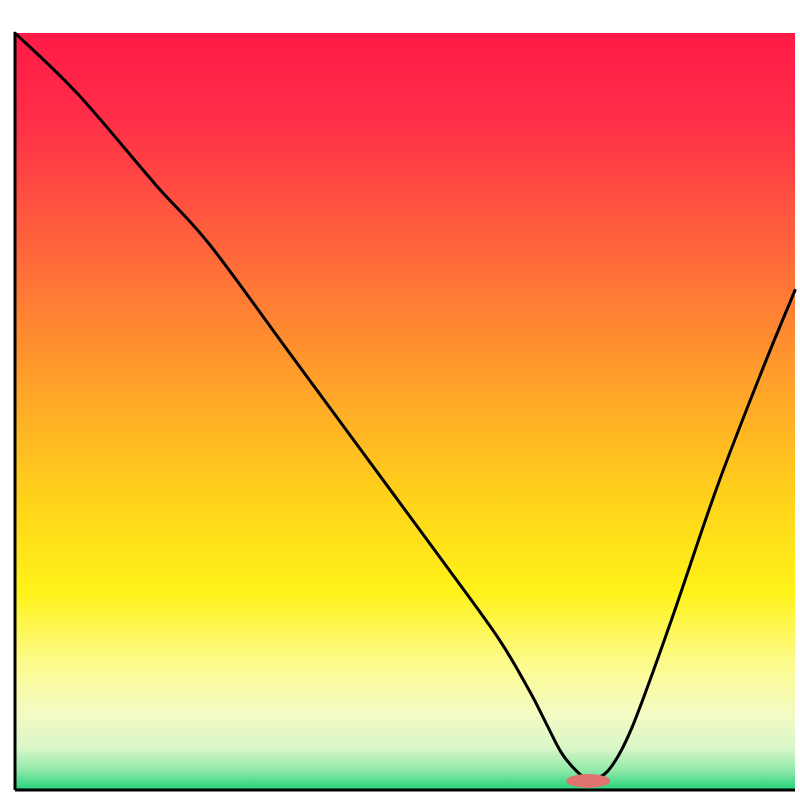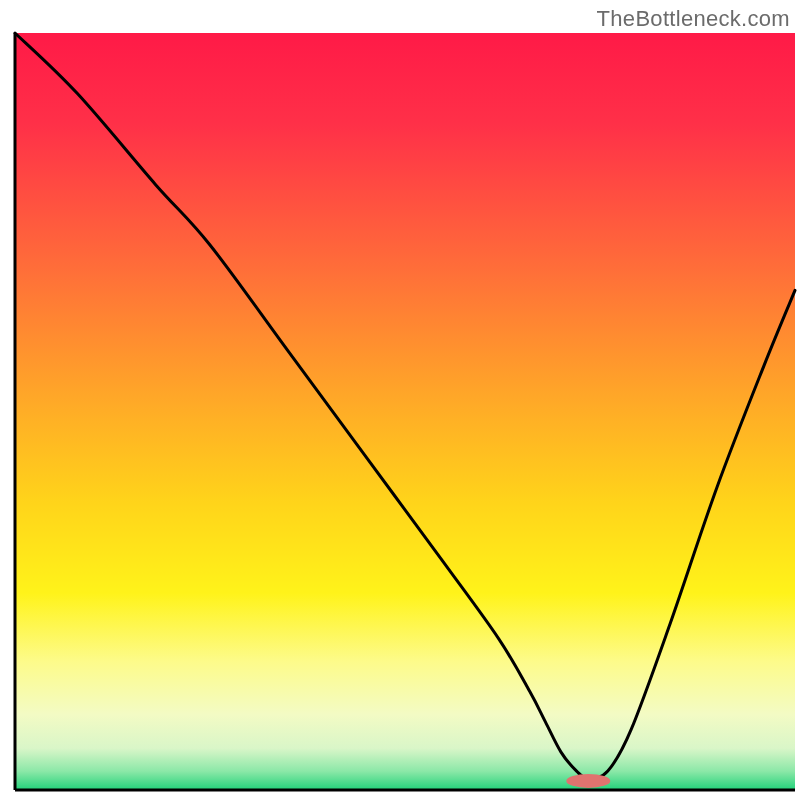--- a/index.html
+++ b/index.html
@@ -29,21 +29,20 @@
   svg {
     position: absolute;
     top: 0;
     left: 0;
   }
 </style>
 </head>
 <body>
 
 <div class="frame">
-  <div class="watermark">TheBottleneck.com</div>
 
   <svg id="chart-svg" width="800" height="800" viewBox="0 0 800 800">
     <defs>
       <linearGradient id="bg-grad" x1="0" y1="0" x2="0" y2="1">
           <stop offset="0.00%" stop-color="#ff1a47"></stop>
           <stop offset="12.00%" stop-color="#ff3048"></stop>
           <stop offset="30.00%" stop-color="#ff6a3a"></stop>
           <stop offset="48.00%" stop-color="#ffa728"></stop>
           <stop offset="62.00%" stop-color="#ffd41a"></stop>
           <stop offset="74.00%" stop-color="#fff31a"></stop>

